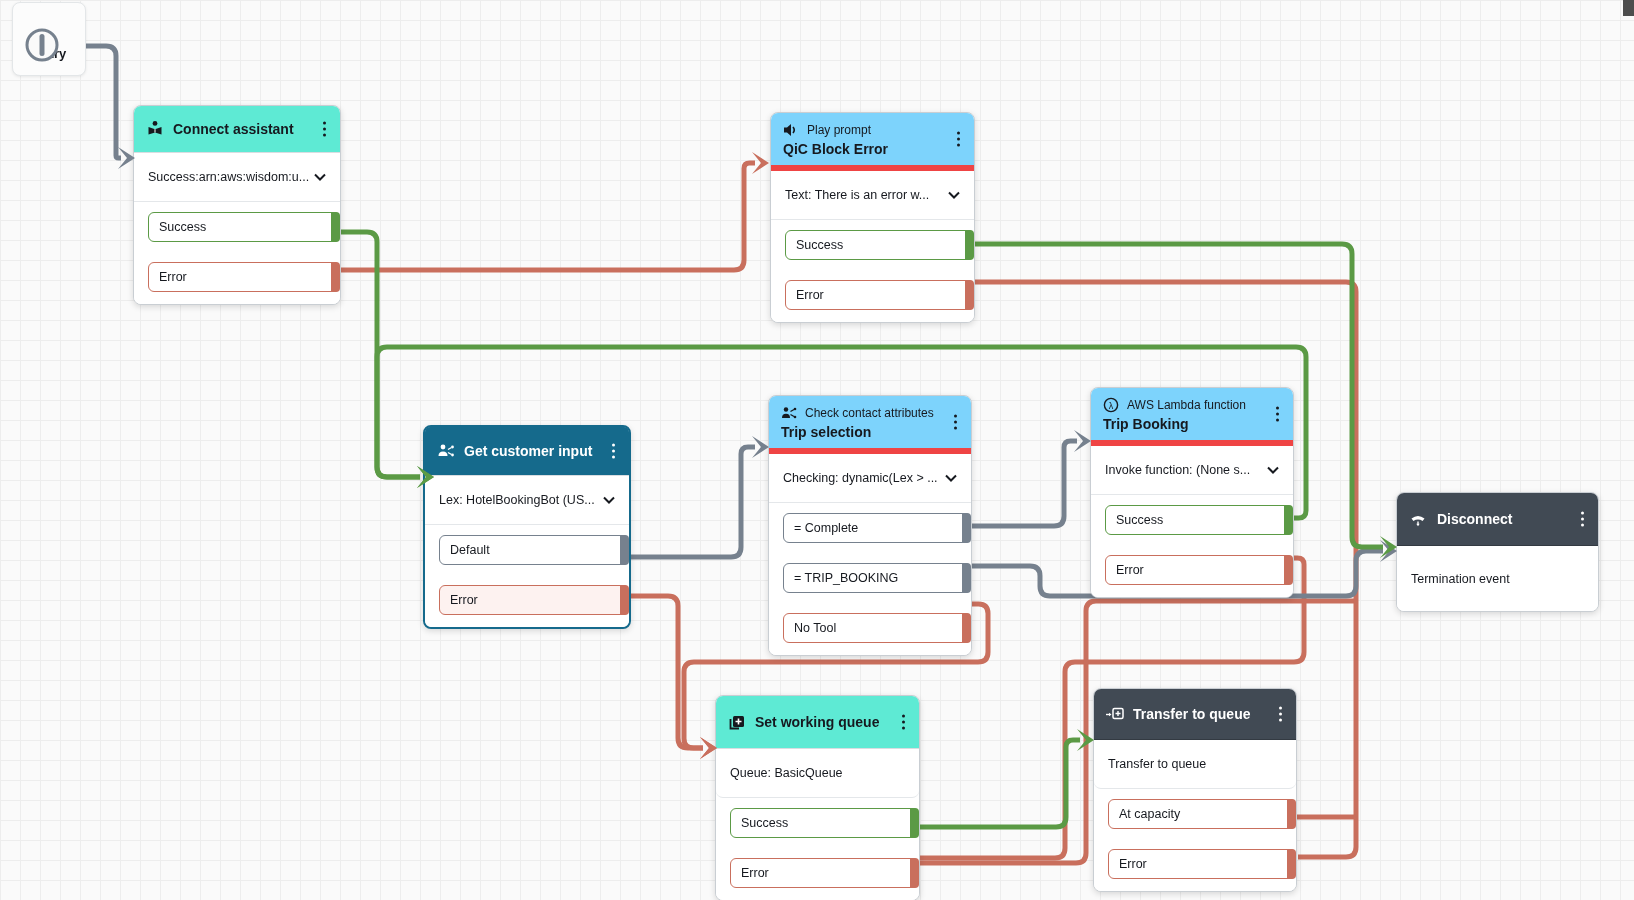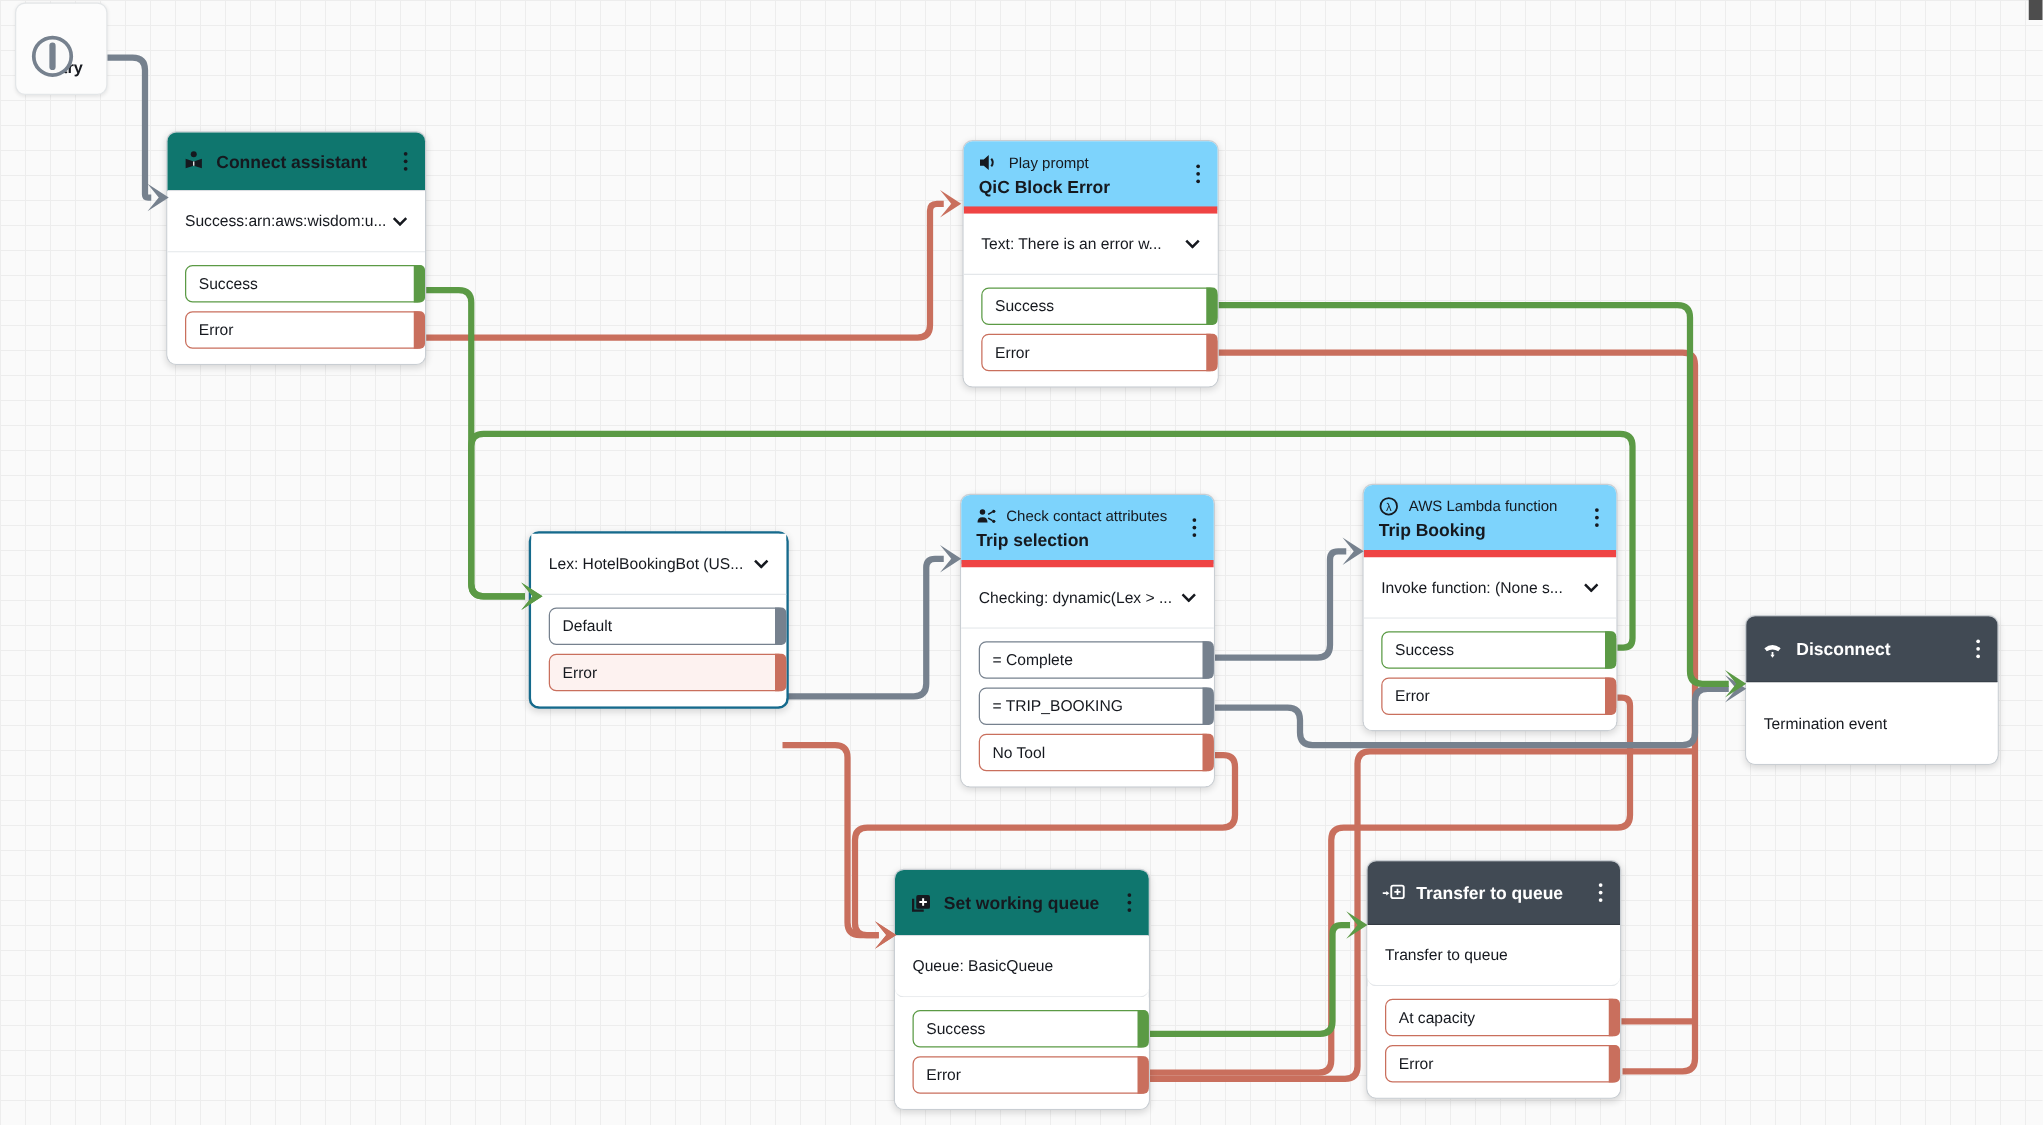--- a/index.html
+++ b/index.html
@@ -17,21 +17,21 @@
   #arrow-layer{z-index:30;}
   .node{
     position:absolute;z-index:10;background:#fff;
     border:1px solid #c9ced3;border-radius:8px;
     box-shadow:0 2px 6px rgba(0,0,0,.14);
     display:flex;flex-direction:column;
   }
   .node.selected{border:2px solid var(--selected);}
   .hdr{
     position:relative;display:flex;align-items:center;gap:9px;
-    background:#0f766e;border-bottom:1px solid #d9dde1;
+    background:#5eead4;border-bottom:1px solid #d9dde1;
     border-radius:7px 7px 0 0;padding:0 12px;height:46px;
     font-weight:bold;font-size:14px;cursor:move;
   }
   .hdr2{
     position:relative;display:flex;flex-direction:column;justify-content:center;
     background:#7dd3fc;border-bottom:6px solid #ef4444;
     border-radius:7px 7px 0 0;padding:6px 12px;height:40px;cursor:move;
   }
   .type-line{display:flex;align-items:center;gap:8px;font-size:12px;}
   .title2{font-weight:bold;font-size:14px;margin-top:3px;}
@@ -47,21 +47,21 @@
     display:flex;align-items:center;justify-content:space-between;
     padding:0 14px;font-size:12.5px;flex:1;min-height:48px;
     border-bottom:1px solid #e4e7ea;cursor:pointer;background:#fff;
   }
   .body-text{padding:0 14px;font-size:12.5px;display:flex;align-items:center;flex:1;min-height:48px;background:#fff;border-radius:0 0 7px 7px;}
   .with-divider{border-bottom:1px solid #e4e7ea;}
   .outputs{padding:10px 0 12px 14px;background:#fff;border-radius:0 0 7px 7px;}
   .out-row{
     position:relative;height:28px;display:flex;align-items:center;
     border:1px solid;border-radius:6px;padding-left:10px;font-size:12.5px;
-    margin-bottom:7px;background:#fff;cursor:pointer;
+    margin-bottom:20px;background:#fff;cursor:pointer;
   }
   .out-row:last-child{margin-bottom:0;}
   .out-success{border-color:var(--success);}
   .out-error{border-color:var(--error);}
   .out-error-tint{border-color:var(--error);background:#fdf2f0;}
   .out-neutral{border-color:var(--neutral);}
   .stub{position:absolute;right:-1px;top:-1px;bottom:-1px;width:9px;border-radius:0 4px 4px 0;}
   .out-success .stub{background:var(--success);}
   .out-error .stub,.out-error-tint .stub{background:var(--error);}
   .out-neutral .stub{background:var(--neutral);}
@@ -179,20 +179,35 @@
       <span class="stub"></span>
     </div>
     <div class="out-row out-error">
       <span>Error</span>
       <span class="stub"></span>
     </div>
   </div>
 </div>
 
 <div class="node selected" style="left:423px;top:425px;width:204px;">
+  <div class="hdr teal" style="height:48px;">
+    <svg class="icon" width="18" height="18">
+      <circle cx="6" cy="5" r="2.4" fill="#fff"></circle>
+      <path d="M1.5,14 Q1.5,9.5 6,9.5 Q10.5,9.5 10.5,14 Z" fill="#fff"></path>
+      <path d="M11,7.5 L14.5,5.5 M11,10.5 L14.5,12.5" stroke="#fff" stroke-width="1.4"></path>
+      <circle cx="15.5" cy="5" r="1.4" fill="#fff"></circle>
+        <circle cx="15.5" cy="13" r="1.4" fill="#fff"></circle>
+    </svg>
+    <span>Get customer input</span>
+    <span class="kebab">
+        <i></i>
+        <i></i>
+        <i></i>
+      </span>
+  </div>
   <div class="param-row">
     <span>Lex: HotelBookingBot (US...</span>
     <svg class="chev" width="12" height="8">
         <polyline points="1,1.5 6,6.5 11,1.5" fill="none" stroke="#16191f" stroke-width="2"></polyline>
       </svg>
   </div>
   <div class="outputs">
     <div class="out-row out-neutral">
       <span>Default</span>
       <span class="stub"></span>

